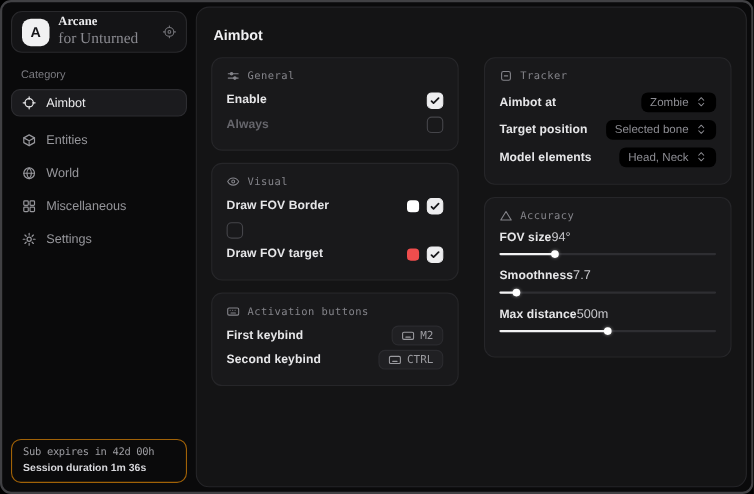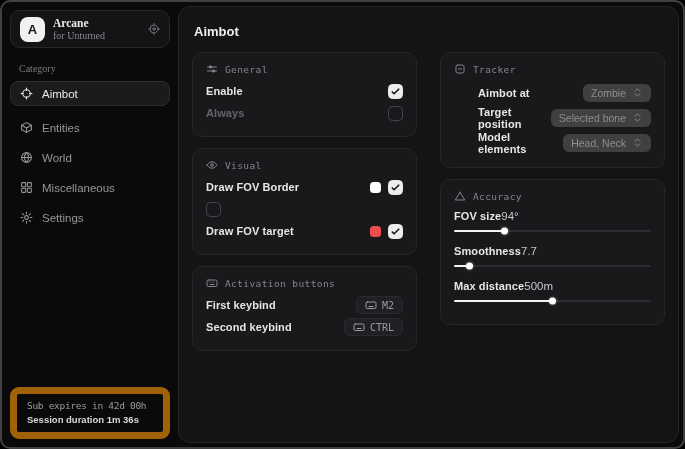--- a/index.html
+++ b/index.html
@@ -8,31 +8,31 @@
            border:2px solid #414144; border-radius:10px; overflow:hidden; }
 
   
   .sidebar{ position:absolute; left:0; top:0; bottom:0; width:176px; padding:8px; display:flex; flex-direction:column; }
   .side-header{ height:38px; flex:none; border:1px solid #29292c; border-radius:10px; background:#141416;
                 display:flex; align-items:center; gap:8px; padding:0 9px; }
   .logo{ width:25px; height:25px; border-radius:8px; background:#f1f1f2; color:#17171a; font-weight:bold;
          font-size:13px; display:flex; align-items:center; justify-content:center; flex:none; }
   .app-text{ display:flex; flex-direction:column; line-height:1.15;font-family:Liberation Serif, serif; }
   .app-name{ font-size:11.5px; font-weight:bold; color:#ececee; }
-  .app-sub{ font-size:10px; color:#8a8a90; }
+  .app-sub{ font-size:14px; color:#8a8a90; }
   .side-header .icon-btn{ margin-left:auto; color:#737378; display:flex; }
 
-  .category-label{ margin:15px 0 7px 9px; font-size:10px; color:#7b7b80;font-family:Liberation Serif, serif; }
+  .category-label{ margin:15px 0 7px 9px; font-size:10px; color:#7b7b80; }
   .nav{ display:flex; flex-direction:column; gap:5px; }
   .nav-item{ height:25px; display:flex; align-items:center; gap:9px; padding:0 9px; border-radius:8px;
              color:#96969b; font-size:11.5px; cursor:pointer; border:1px solid transparent; }
   .nav-item.active{ background:#1b1b1e; border-color:#2d2d31; color:#e9e9eb; margin-bottom:4px; }
   .nav-item svg{ width:13px; height:13px; flex:none; }
 
-  .status-card{ margin-top:auto; border:7px solid #a16207; border-radius:9px; padding:6px 10px 7px; }
+  .status-card{ margin-top:auto; border:1px solid #a16207; border-radius:9px; padding:6px 10px 7px; }
   .status-line1{ font-family:"DejaVu Sans Mono",monospace; font-size:9.5px; color:#9c9ca1; letter-spacing:-0.3px; white-space:nowrap; }
   .status-line2{ margin-top:3px; font-size:9.5px; font-weight:bold; color:#d8d8dc; }
 
   
   .main{ position:absolute; left:176px; top:4px; right:4px; bottom:4px; background:#141415;
          border:1px solid #252528; border-radius:12px; padding:10px 13px; overflow:hidden; }
   .page-title{ font-size:13px; font-weight:bold; color:#f0f0f2; margin:7px 0 13px 2px; }
   .columns{ display:flex; gap:23px; align-items:flex-start; }
   .col{ flex:1; display:flex; flex-direction:column; gap:11px; min-width:0; }
 
@@ -52,22 +52,22 @@
   .checkbox svg{ width:11px; height:11px; display:none; }
   .checkbox.checked svg{ display:block; }
 
   .swatch{ width:11px; height:11px; border-radius:3.5px; cursor:pointer; }
 
   .key-pill{ display:inline-flex; align-items:center; gap:5px; background:#202023; border:1px solid #2b2b2f;
              border-radius:6px; padding:2px 8px; color:#9b9ba0; font-family:"DejaVu Sans Mono",monospace;
              font-size:10px; cursor:pointer; }
   .key-pill svg{ width:12px; height:12px; }
 
-  .tracker .row{ min-height:25px;margin-left:24px; }
-  .select-pill{ display:inline-flex; align-items:center; gap:6px; background:#404040; border-radius:6px;
+  .tracker .row{ min-height:25px; }
+  .select-pill{ display:inline-flex; align-items:center; gap:6px; background:#000000; border-radius:6px;
                 padding:3px 8px; color:#8d8d93; font-size:10.5px; cursor:pointer; white-space:nowrap; }
   .select-pill svg{ width:11px; height:11px; flex:none; }
 
   .slider-row{ margin-bottom:3px; }
   .slider-head{ display:flex; align-items:center; justify-content:flex-start; min-height:17px; }
   .slider-value{ font-size:11.5px; color:#c7c7cb; }
   .slider-track{ position:relative; height:2px; background:#2e2e32; border-radius:2px; margin:6px 0 10px; cursor:pointer; }
   .slider-fill{ position:relative; height:2px; background:#f2f2f3; border-radius:2px; }
   .slider-thumb{ position:absolute; right:-3px; top:50%; transform:translateY(-50%); width:7px; height:7px;
                  background:#ffffff; border-radius:50%; box-shadow:0 0 3px rgba(255,255,255,.5); cursor:grab; }

